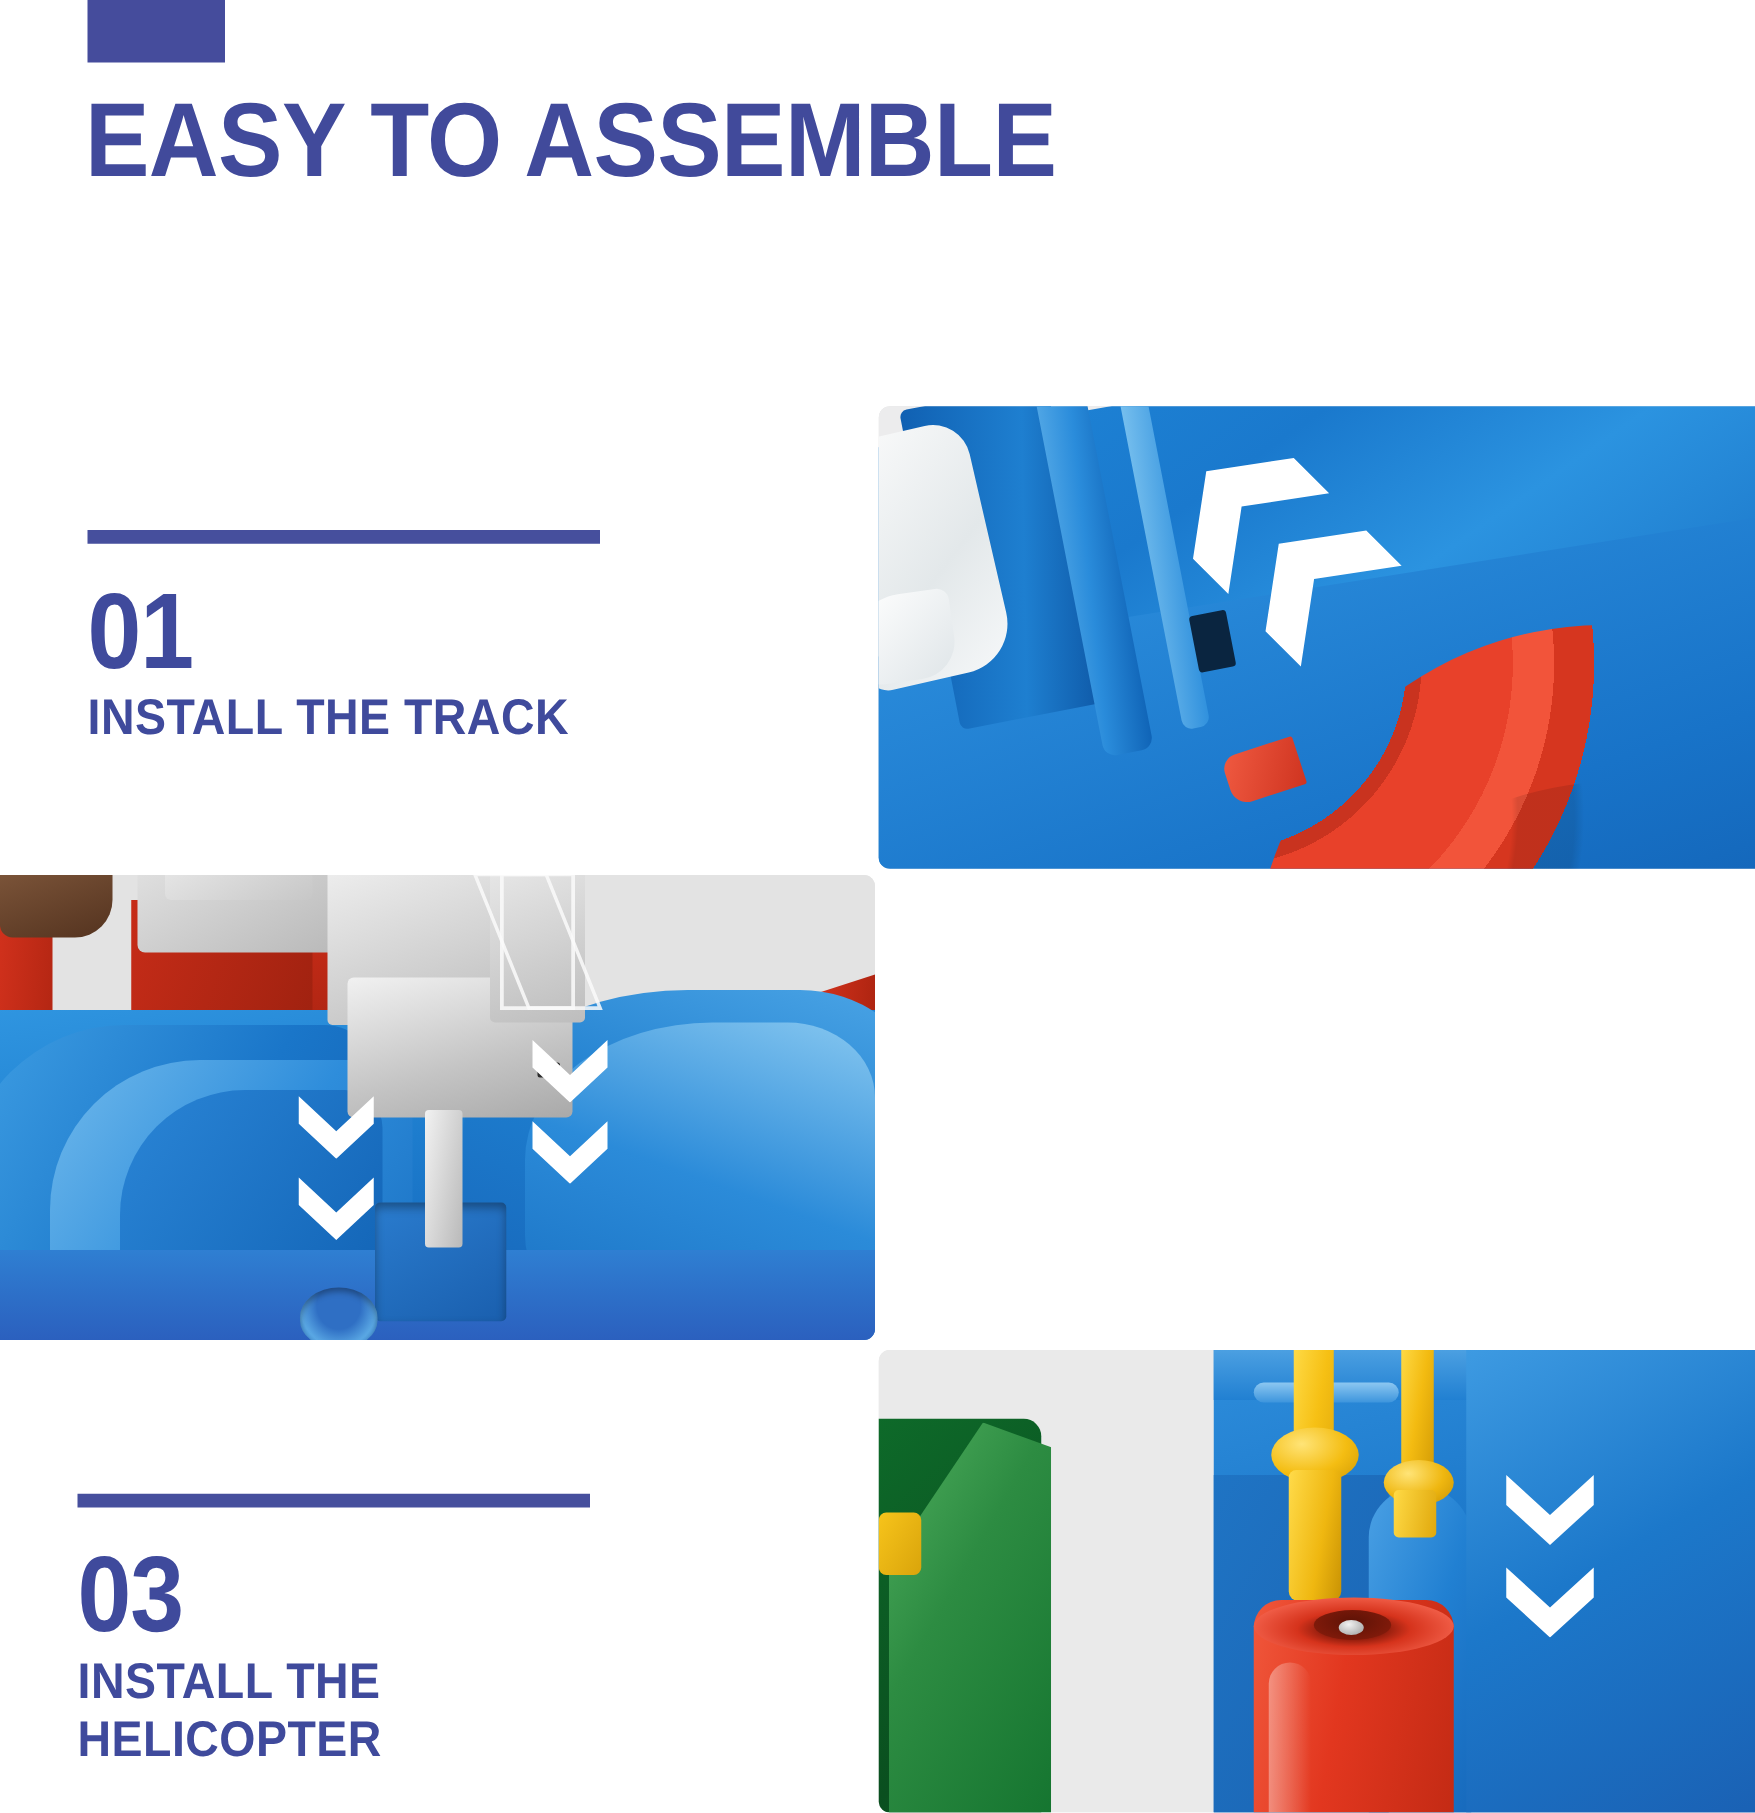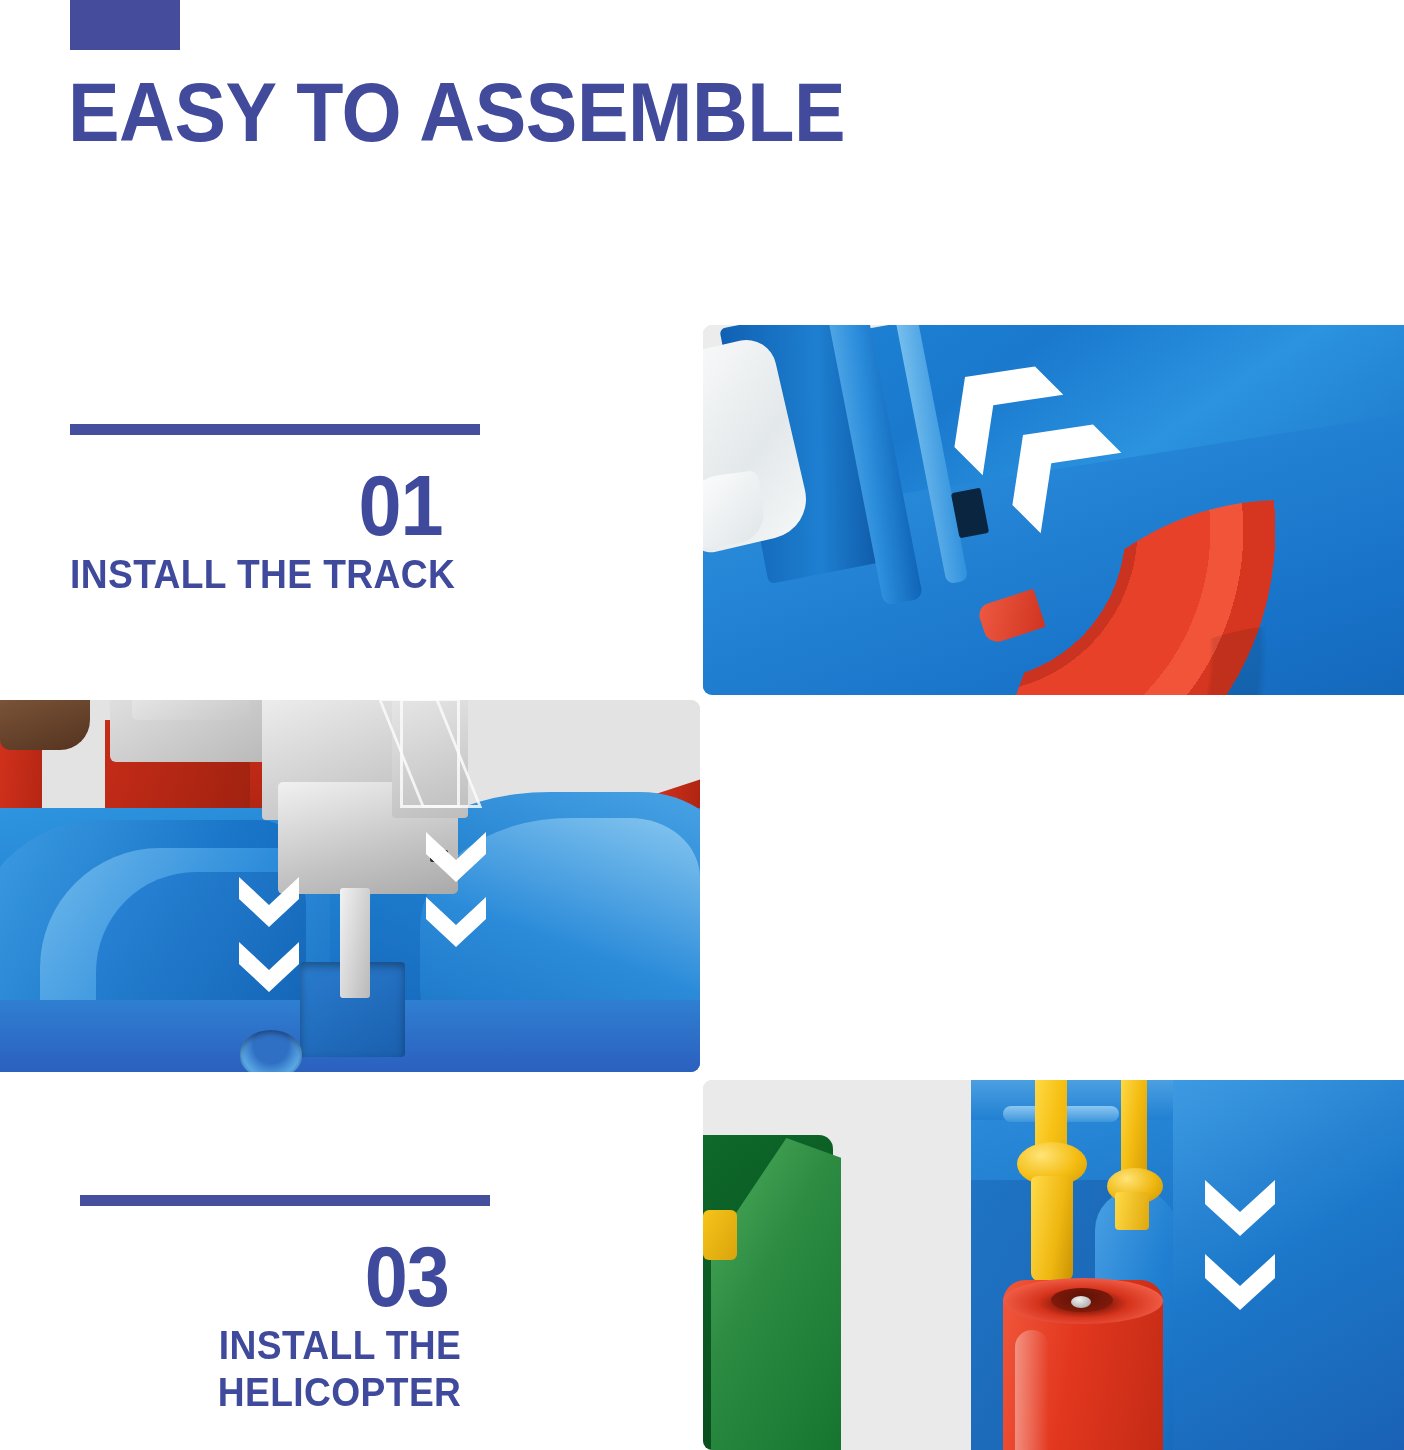--- a/index.html
+++ b/index.html
@@ -2,21 +2,21 @@
 <html><head>
 <meta charset="utf-8">
 <style>
   html,body{margin:0;padding:0;}
   body{
     width:1404px;height:1450px;position:relative;overflow:hidden;
     background:#ffffff;
     font-family:"Liberation Sans", sans-serif;
     -webkit-font-smoothing:antialiased;
   }
-  .canvas{position:absolute;inset:0;text-align:right;}
+  .canvas{position:absolute;inset:0;}
 
   
   .accent-square{
     position:absolute;left:70px;top:0;width:110px;height:50px;
     background:#454c9c;
   }
   .page-title{
     position:absolute;left:68px;top:70px;
     font-size:84px;line-height:84px;font-weight:bold;
     letter-spacing:-0.5px;
@@ -38,21 +38,21 @@
   }
   .step-label{
     font-size:40px;line-height:47px;font-weight:bold;
     color:#3f4a9c;letter-spacing:0.4px;
     transform:scaleX(0.93);transform-origin:left top;
     margin-top:2px;white-space:pre-line;
   }
 
   #step1{left:70px;top:424px;}
   #step2{left:800px;top:780px;}
-  #step3{left:80px;top:1195px;}
+  #step3{left:62px;top:1195px;}
 
   
   .photo{
     position:absolute;overflow:hidden;border-radius:9px;
     background:#e4e4e4;
   }
   #photo1{left:703px;top:325px;width:701px;height:370px;
           border-radius:9px 0 0 9px;}
   #photo2{left:0px;top:700px;width:700px;height:372px;
           border-radius:0 9px 9px 0;}

